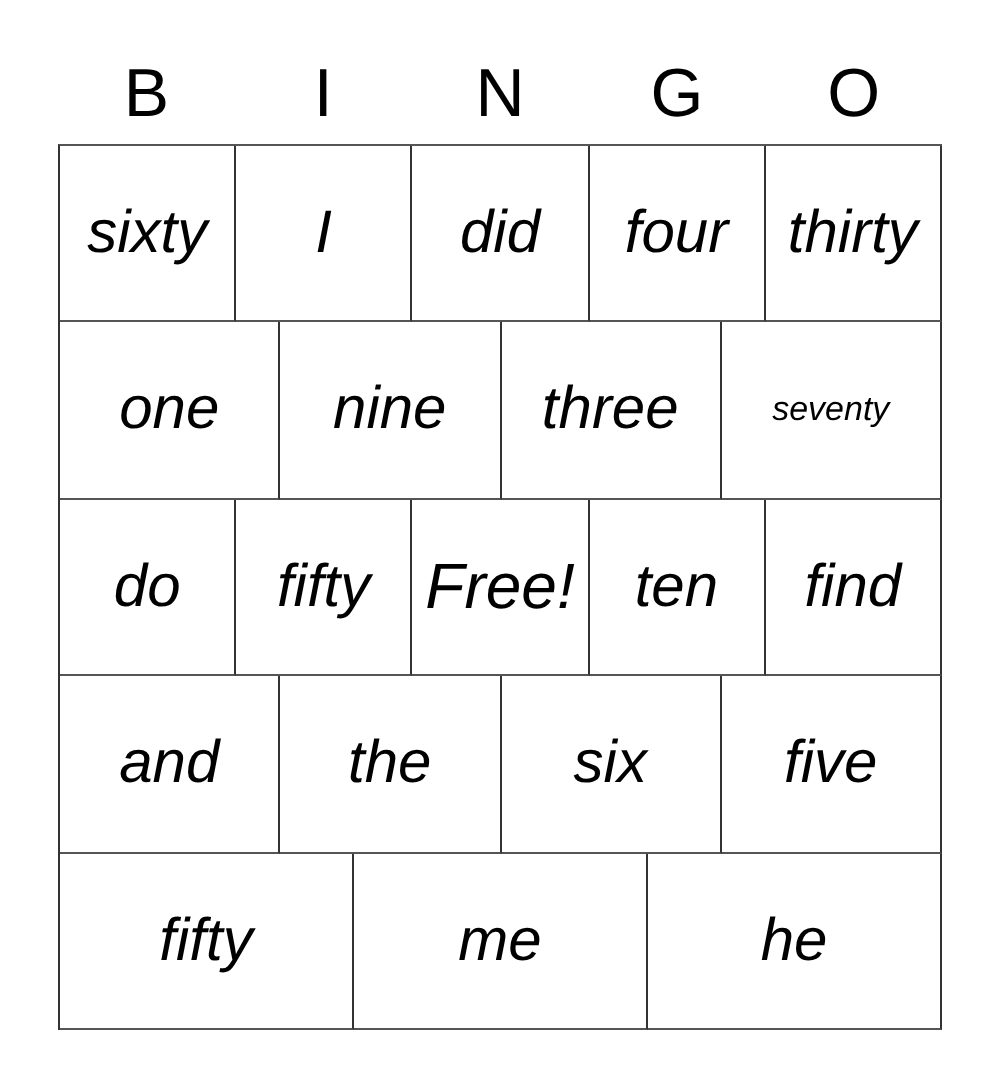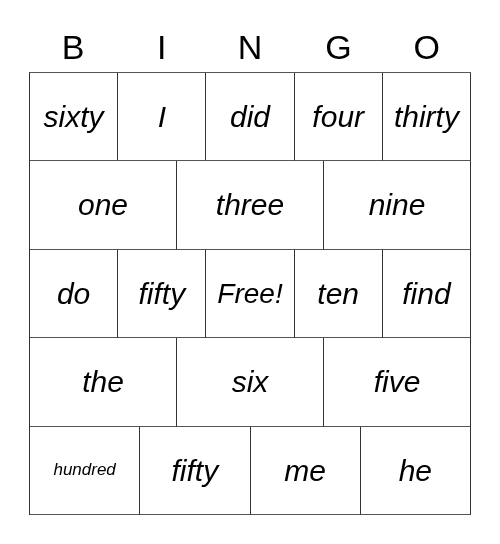--- a/index.html
+++ b/index.html
@@ -72,21 +72,21 @@
     white-space: nowrap;
     text-align: center;
     color: #000000;
     font-style: italic;
   }
   
   .cell-text.small {
     font-size: 17px;
   }
   .cell-text.medium {
-    font-size: 28px;
+    font-size: 32px;
   }
 </style>
 </head>
 <body>
 
 <div class="card">
 
   <div class="header-row">
     <div class="header-cell">B</div>
     <div class="header-cell">I</div>
@@ -113,24 +113,27 @@
       <div class="cell">
           <span class="cell-text">thirty</span>
         </div>
     </div>
 
     <div class="grid-row">
       <div class="cell">
           <span class="cell-text">one</span>
         </div>
       <div class="cell">
+          <span class="cell-text">nine</span>
+        </div>
+      <div class="cell">
           <span class="cell-text">three</span>
         </div>
       <div class="cell">
-          <span class="cell-text">nine</span>
+          <span class="cell-text small">seventy</span>
         </div>
     </div>
 
     <div class="grid-row">
       <div class="cell">
           <span class="cell-text">do</span>
         </div>
       <div class="cell">
           <span class="cell-text">fifty</span>
         </div>
@@ -140,34 +143,34 @@
       <div class="cell">
           <span class="cell-text">ten</span>
         </div>
       <div class="cell">
           <span class="cell-text">find</span>
         </div>
     </div>
 
     <div class="grid-row">
       <div class="cell">
+          <span class="cell-text">and</span>
+        </div>
+      <div class="cell">
           <span class="cell-text">the</span>
         </div>
       <div class="cell">
           <span class="cell-text">six</span>
         </div>
       <div class="cell">
           <span class="cell-text">five</span>
         </div>
     </div>
 
     <div class="grid-row">
-      <div class="cell">
-          <span class="cell-text small">hundred</span>
-        </div>
       <div class="cell">
           <span class="cell-text">fifty</span>
         </div>
       <div class="cell">
           <span class="cell-text">me</span>
         </div>
       <div class="cell">
           <span class="cell-text">he</span>
         </div>
     </div>

